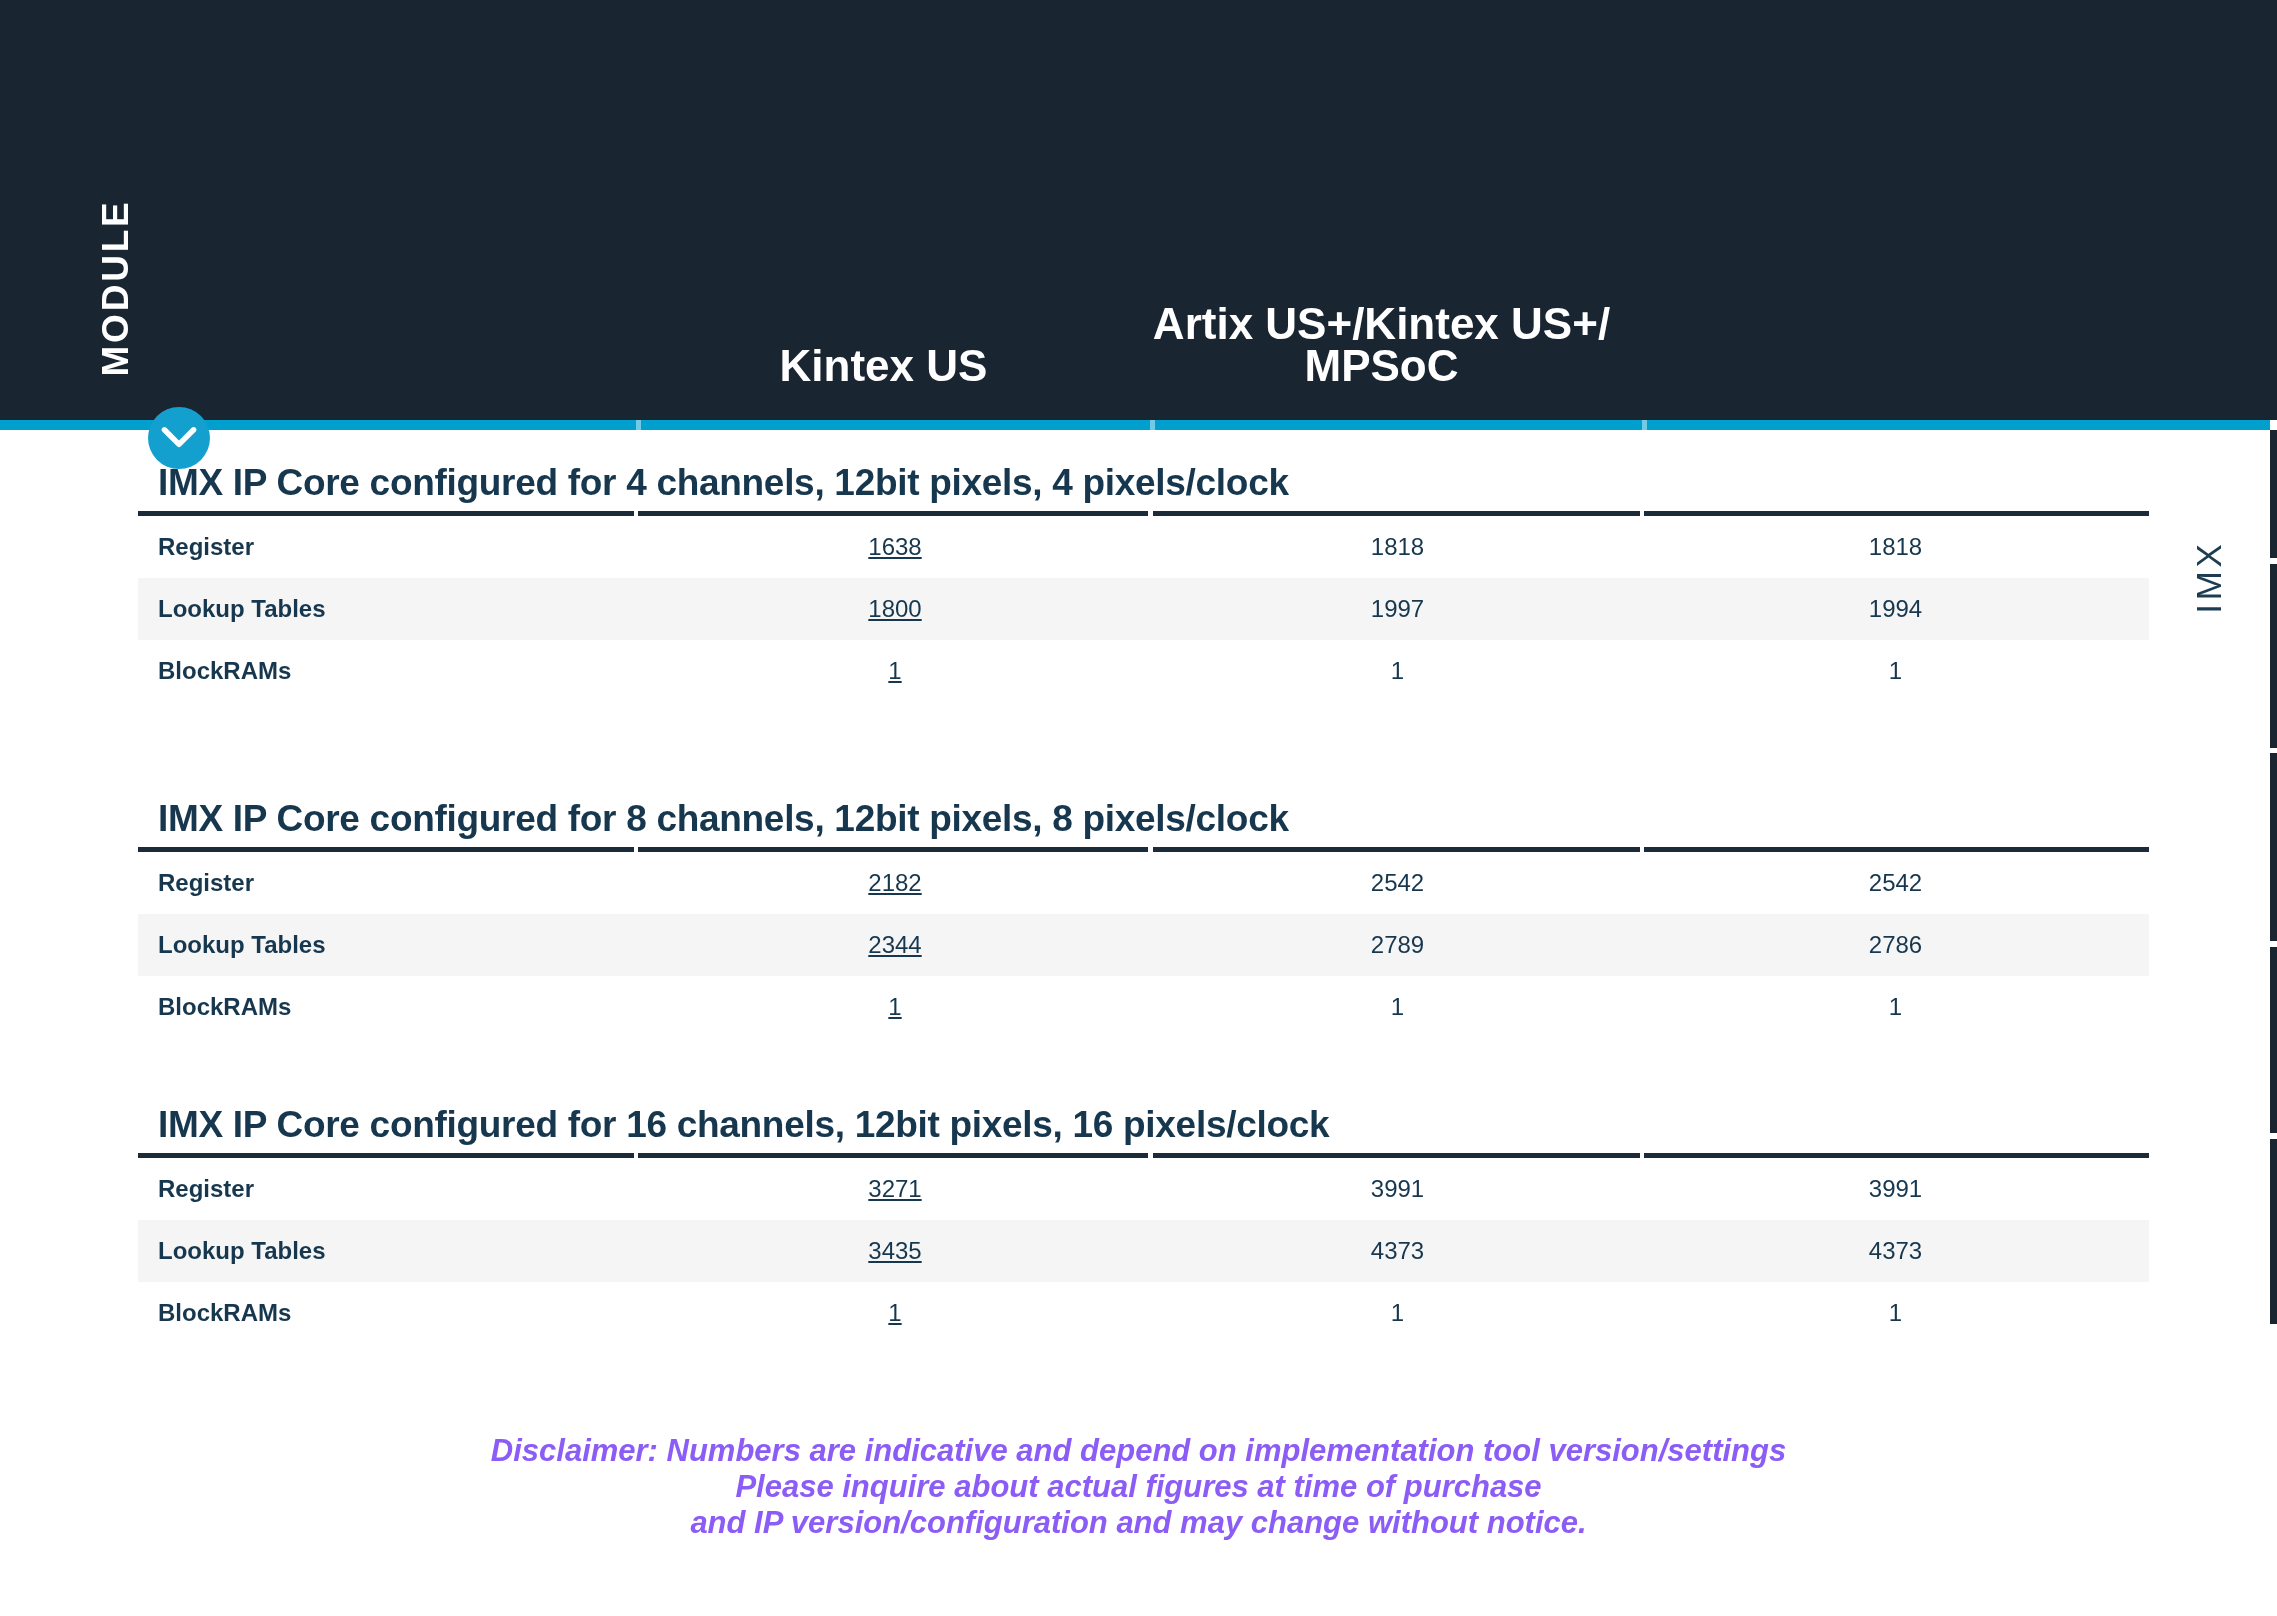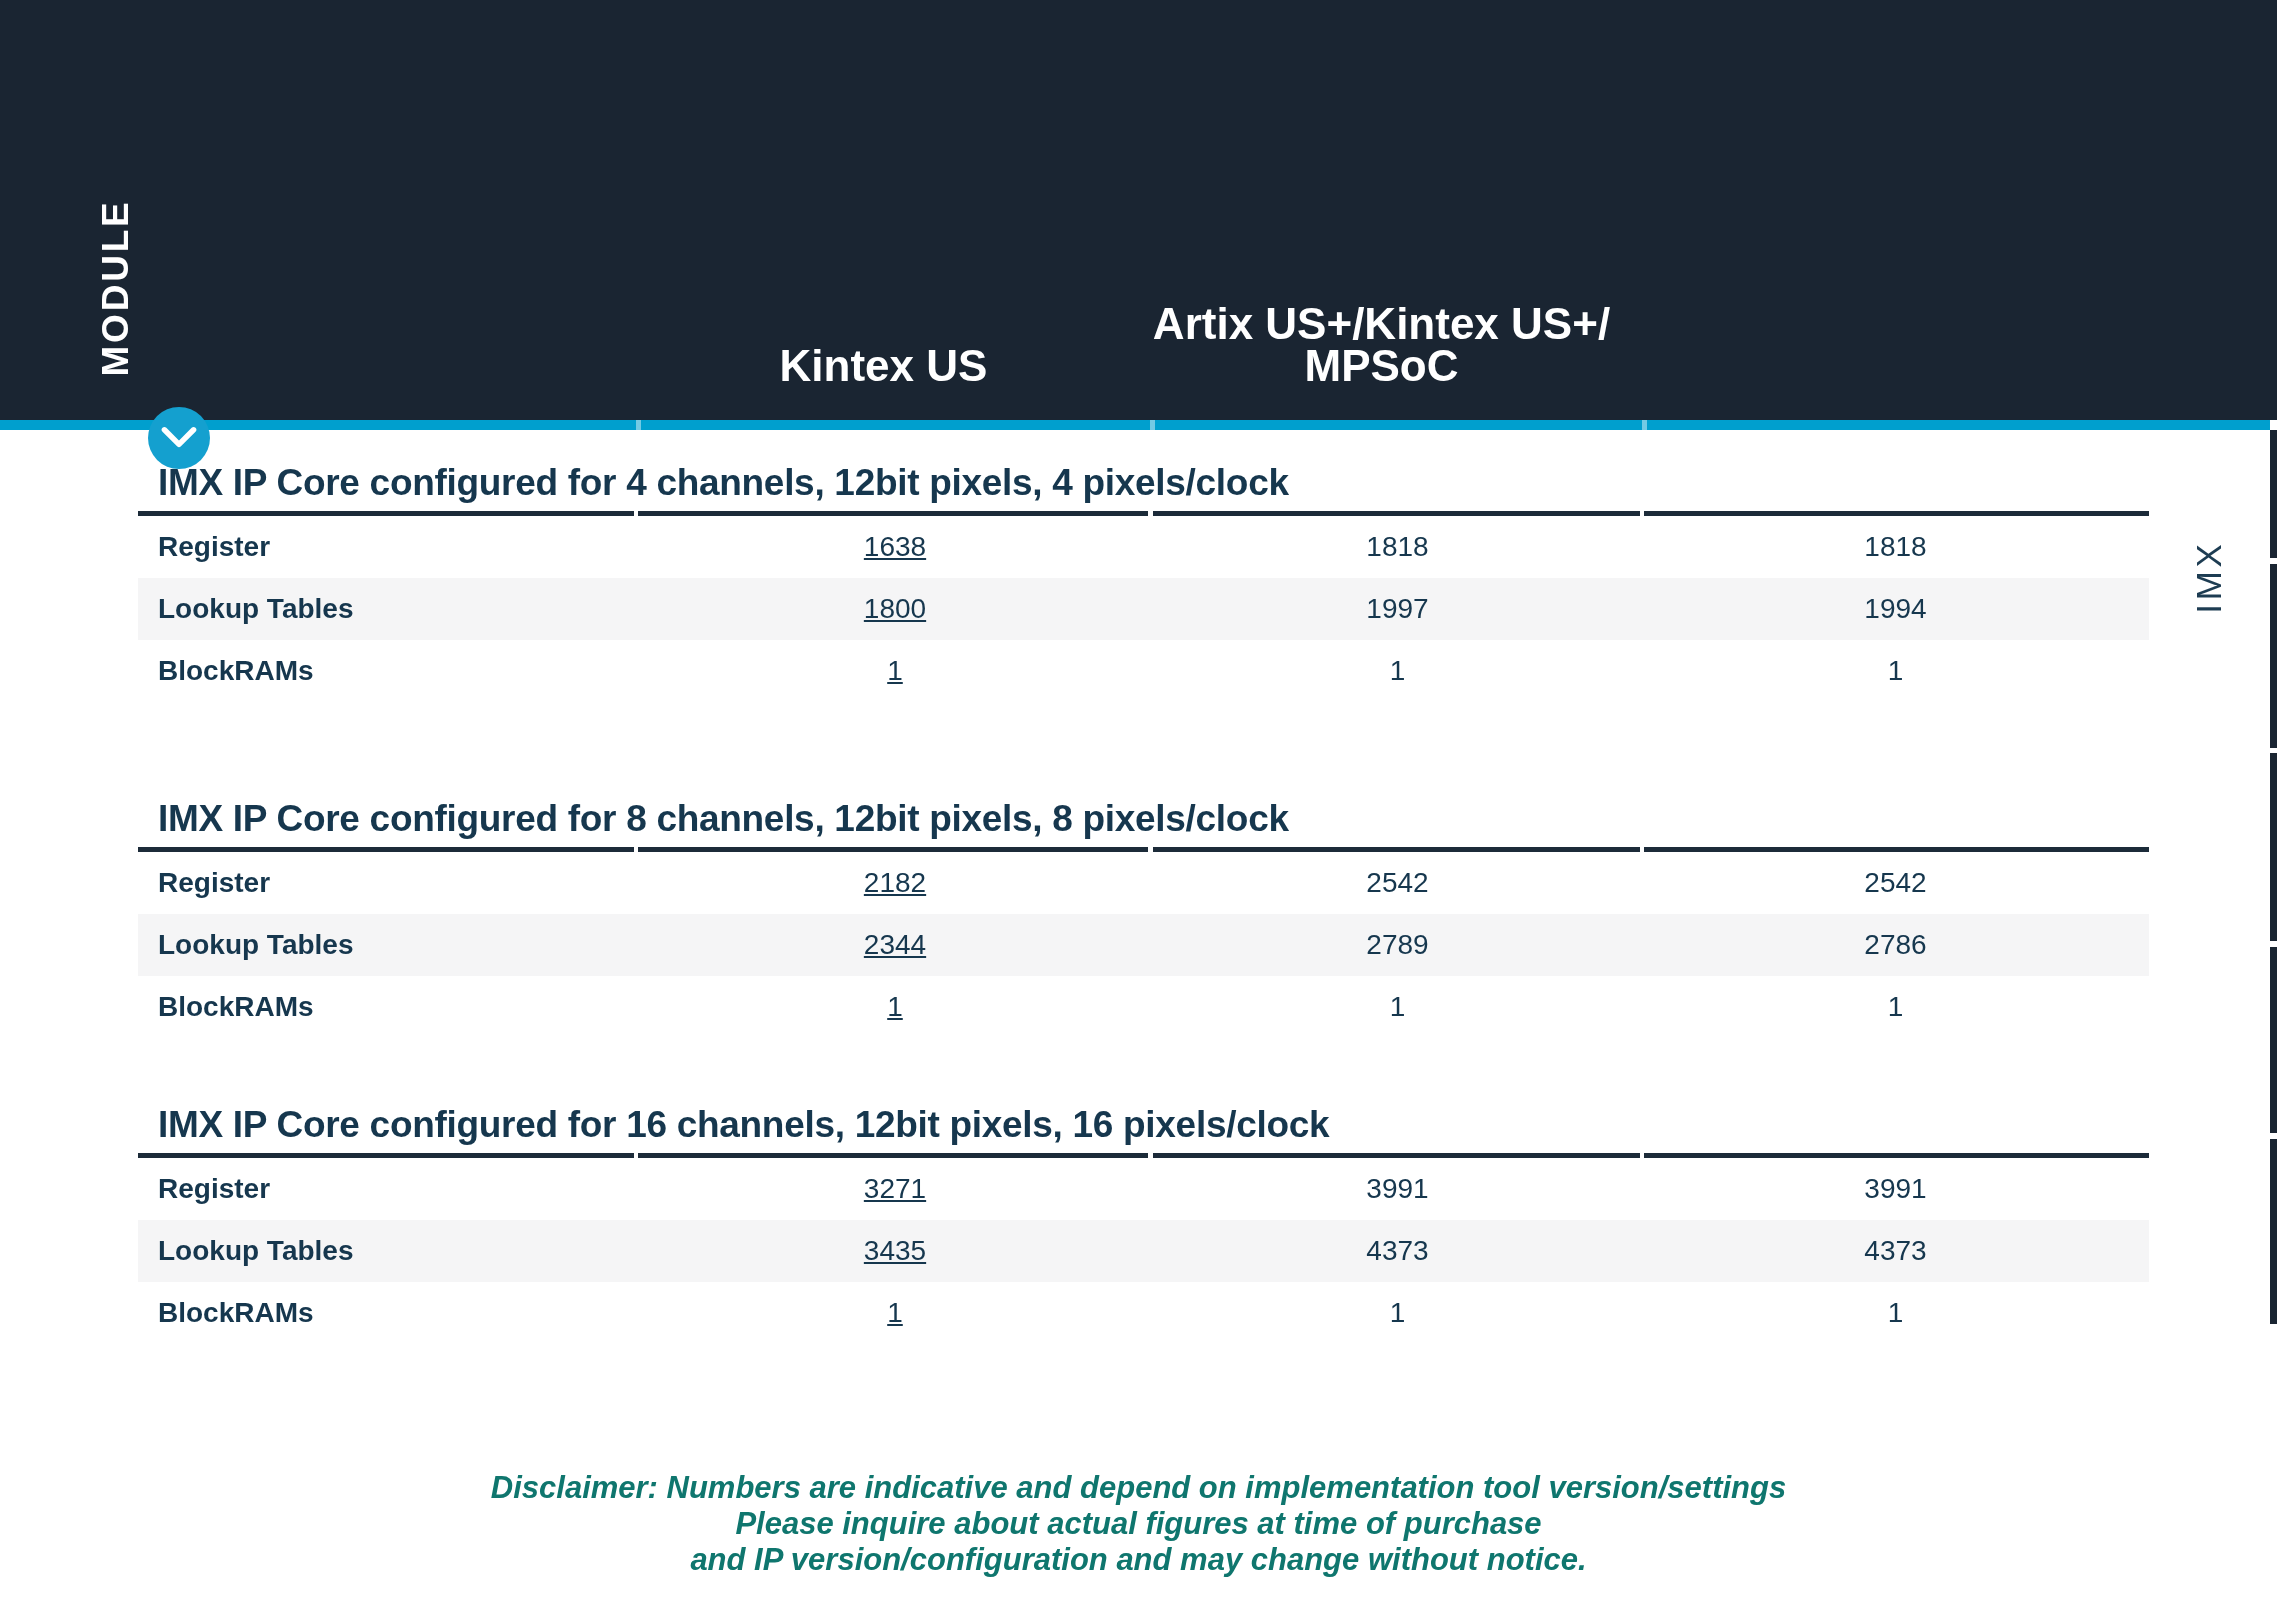--- a/index.html
+++ b/index.html
@@ -56,31 +56,31 @@
   .section-title{
     height:53px;padding-left:20px;color:#16374e;font-size:37px;font-weight:bold;
     display:flex;align-items:center;letter-spacing:-0.3px;
   }
   .section-underline{height:5.5px;display:flex;margin-top:1.8px;}
   .useg{background:#1c2b39;height:5.5px;}
   .useg.c1{width:496px;margin-right:4.6px;}
   .useg.c2{width:510px;margin-right:4.6px;}
   .useg.c3{width:487px;margin-right:4.6px;}
   .useg.c4{width:505px;}
-  .trow{display:flex;height:62px;align-items:center;color:#16374e;font-size:28px;}
+  .trow{display:flex;height:62px;align-items:center;color:#16374e;font-size:24px;}
   .trow.stripe{background:#f5f5f6;}
   .cell{box-sizing:border-box;}
   .cell.lab{width:500px;padding-left:20px;font-weight:bold;}
   .cell.v1{width:514px;text-align:center;text-decoration:underline;}
   .cell.v2{width:491px;text-align:center;}
   .cell.v3{width:505px;text-align:center;}
   
   .disclaimer{
     position:absolute;left:133px;top:1433px;width:2011px;text-align:center;
-    color:#0f766e;font-size:31px;font-weight:bold;font-style:italic;line-height:36px;margin-top:37px;
+    color:#8b5cf6;font-size:31px;font-weight:bold;font-style:italic;line-height:36px;
   }
 </style>
 </head>
 <body>
 
 <div class="header-band">
   <div class="module-tab">
     <span>MODULE</span>
   </div>
   <div class="header-cols">

